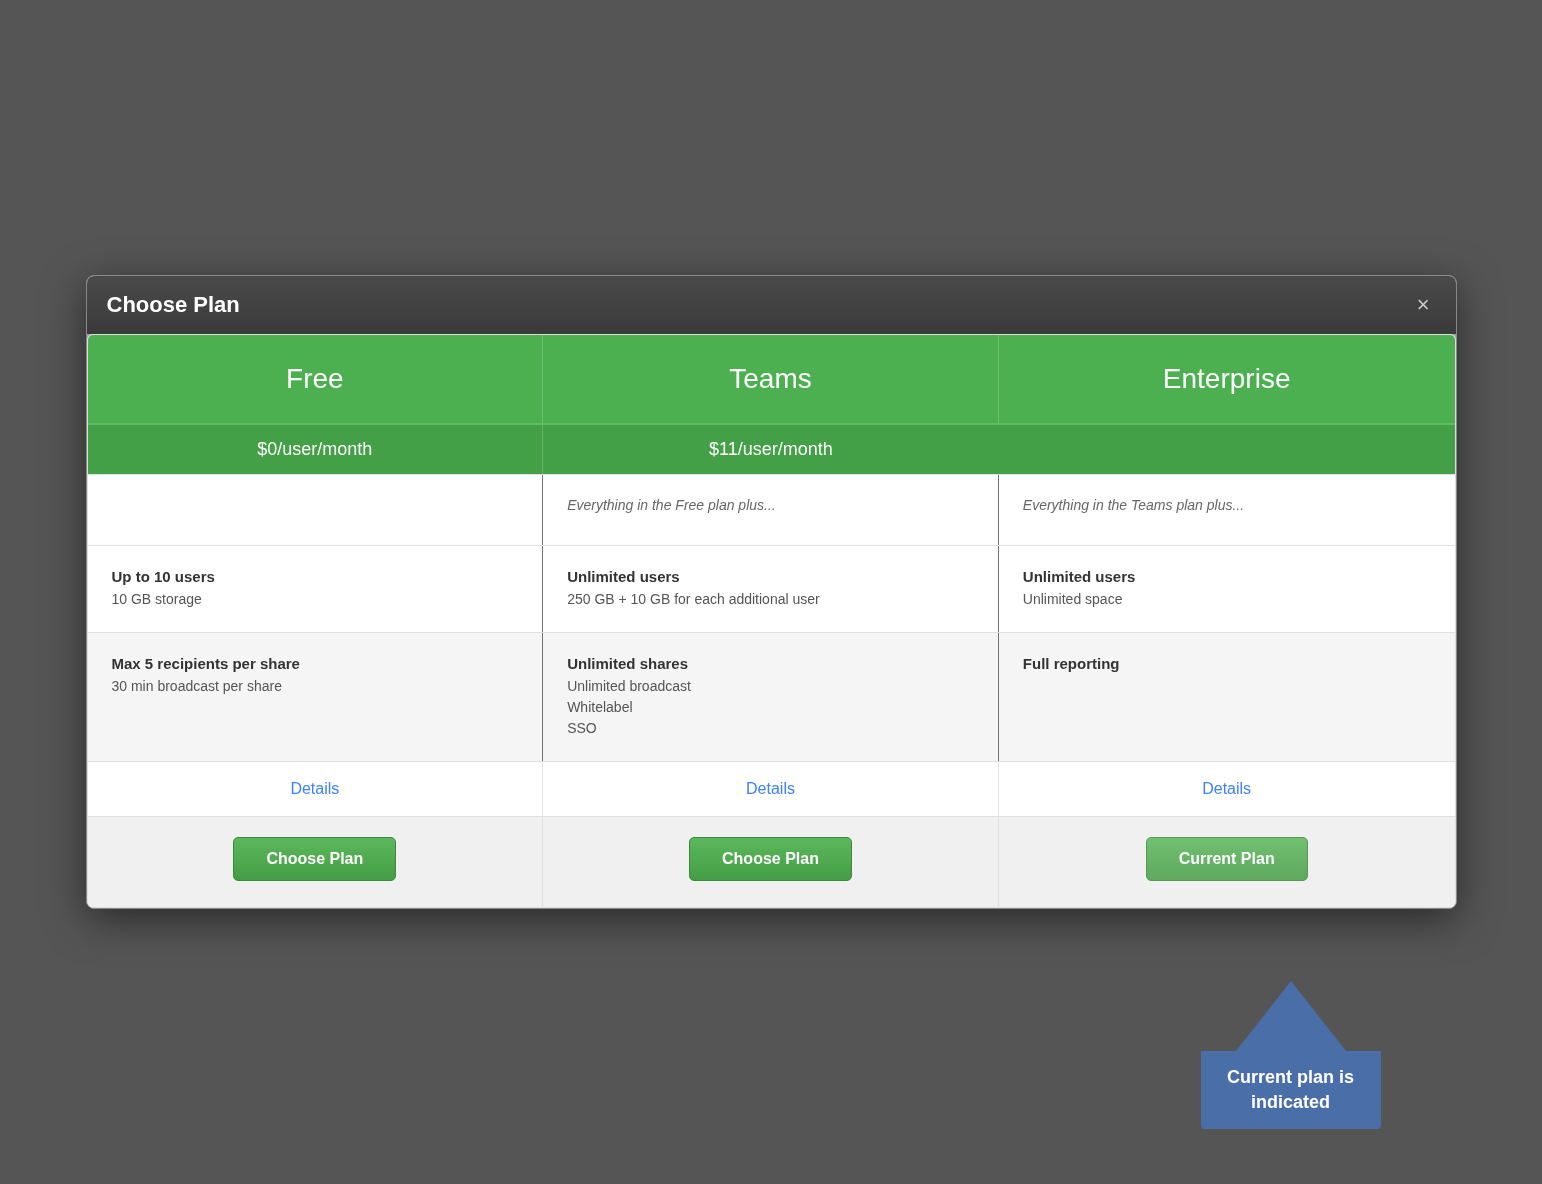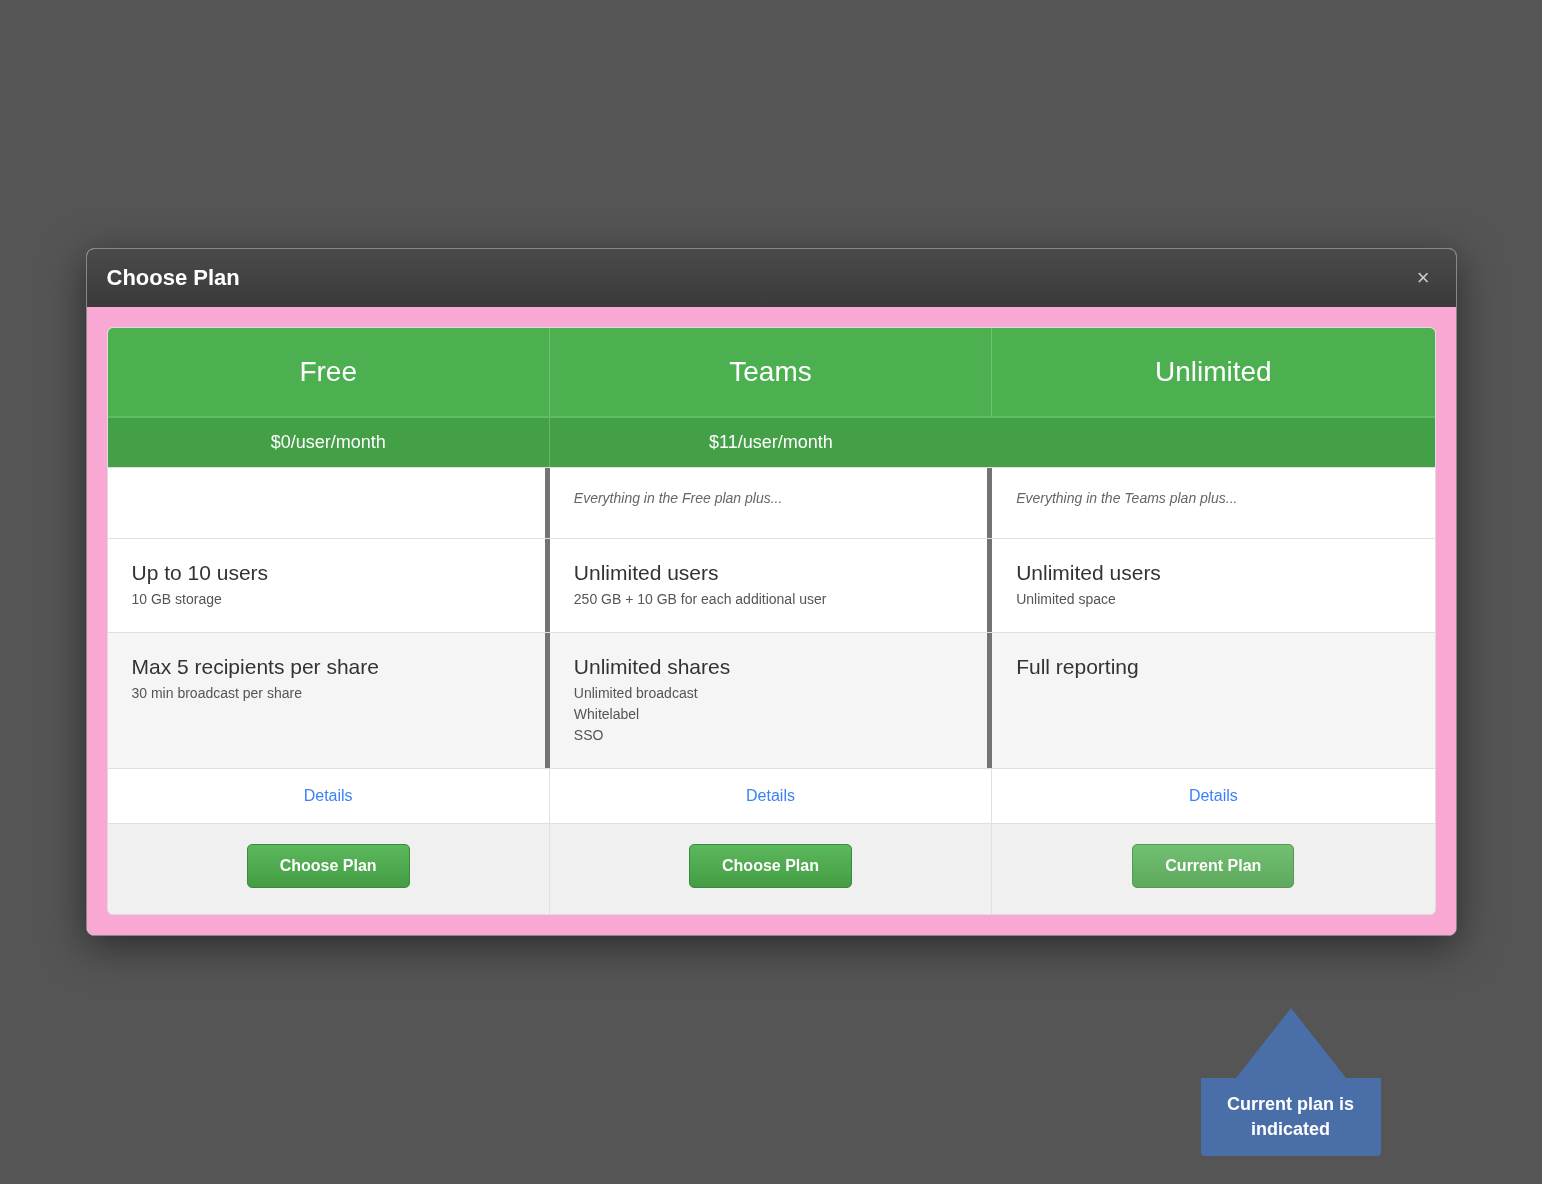--- a/index.html
+++ b/index.html
@@ -44,22 +44,21 @@
       color: #ccc;
       font-size: 22px;
       cursor: pointer;
       background: none;
       border: none;
       line-height: 1;
       padding: 2px 6px;
     }
 
     .modal-body {
-      padding: 20px;
-      background: #f9a8d4;
+      background: #a3a3a3;
     }
 
     .plans-container {
       background: #fff;
       border-radius: 6px;
       overflow: hidden;
       border: 1px solid #ddd;
     }
 
     
@@ -91,21 +90,21 @@
       text-align: center;
       padding: 14px 20px;
       color: #fff;
       font-size: 18px;
       border-right: 1px solid rgba(255,255,255,0.2);
     }
     .plan-price-cell:last-child { border-right: none; }
 
     .feature-cell {
       padding: 22px 24px;
-      border-right: 5px solid #737373;
+      border-right: 1px solid #737373;
       vertical-align: top;
     }
     .feature-cell:last-child { border-right: none; }
 
     
     .feature-row {
       display: grid;
       grid-template-columns: 1fr 1fr 1fr;
       border-top: 1px solid #e0e0e0;
     }
@@ -115,22 +114,22 @@
     }
 
     .feature-cell .extra-label {
       font-style: italic;
       color: #666;
       font-size: 14px;
       margin-bottom: 10px;
     }
 
     .feature-cell .feature-title {
-      font-weight: normal;
-      font-size: 21px;
+      font-weight: bold;
+      font-size: 15px;
       color: #333;
       margin-bottom: 4px;
     }
 
     .feature-cell .feature-desc {
       font-size: 14px;
       color: #555;
       line-height: 1.5;
     }
 
@@ -229,21 +228,21 @@
       <span class="modal-title">Choose Plan</span>
       <button class="close-btn">×</button>
     </div>
 
     <div class="modal-body">
       <div class="plans-container">
 
         <div class="plan-header-row">
           <div class="plan-name-cell">Free</div>
           <div class="plan-name-cell">Teams</div>
-          <div class="plan-name-cell">Unlimited</div>
+          <div class="plan-name-cell">Enterprise</div>
         </div>
 
         <div class="plan-price-row">
           <div class="plan-price-cell">$0/user/month</div>
           <div class="plan-price-cell">$11/user/month</div>
         </div>
 
         <div class="feature-row" style="background:#fff; border-top:1px solid #e0e0e0;">
           <div class="feature-cell">
             <div class="extra-label"></div>

